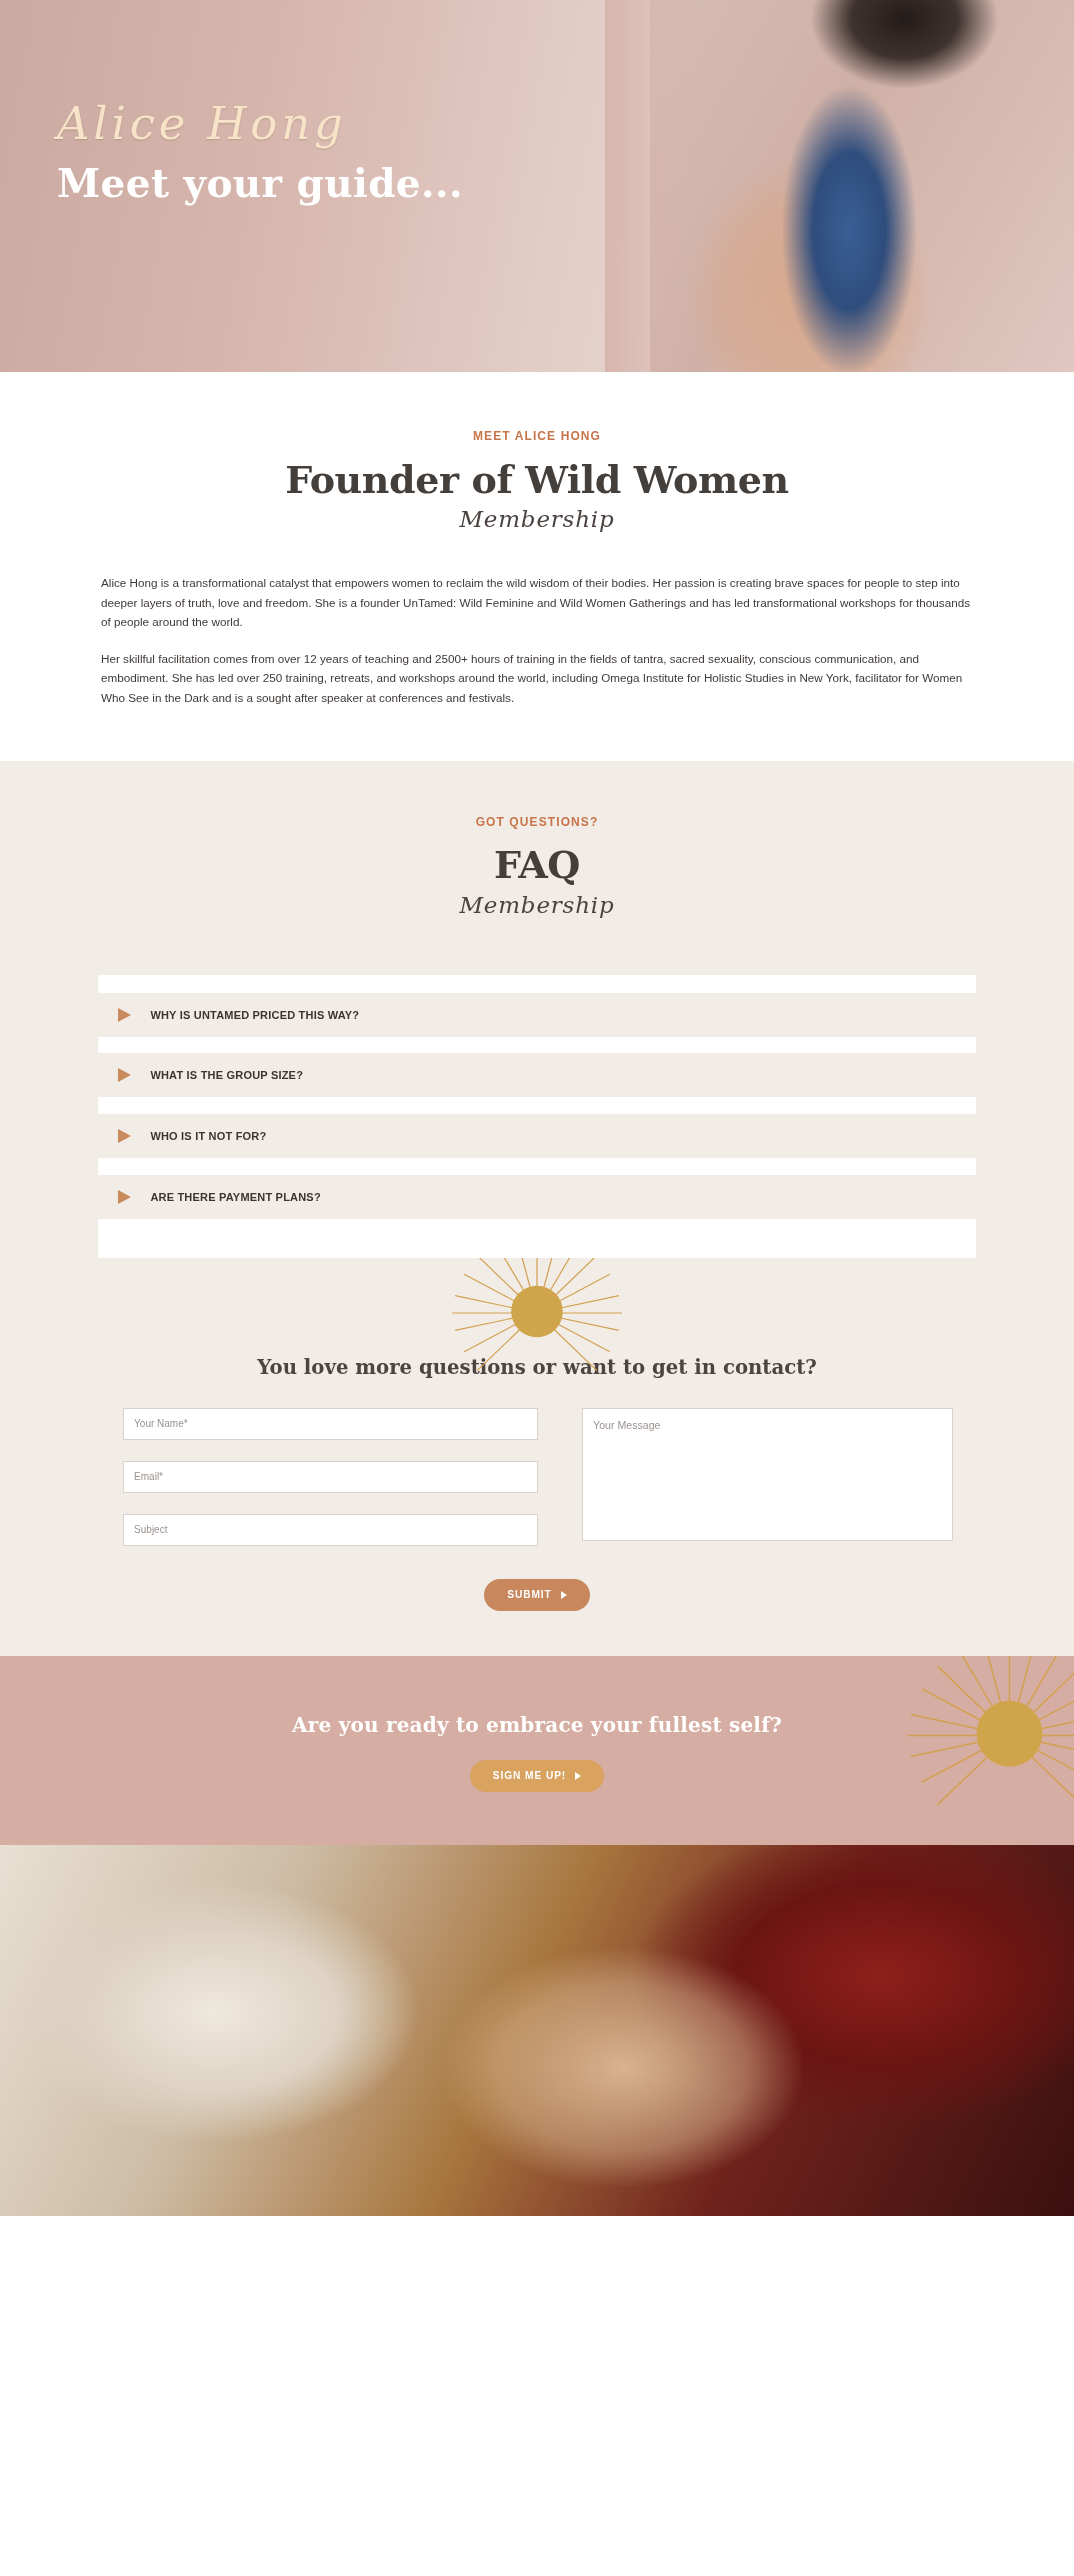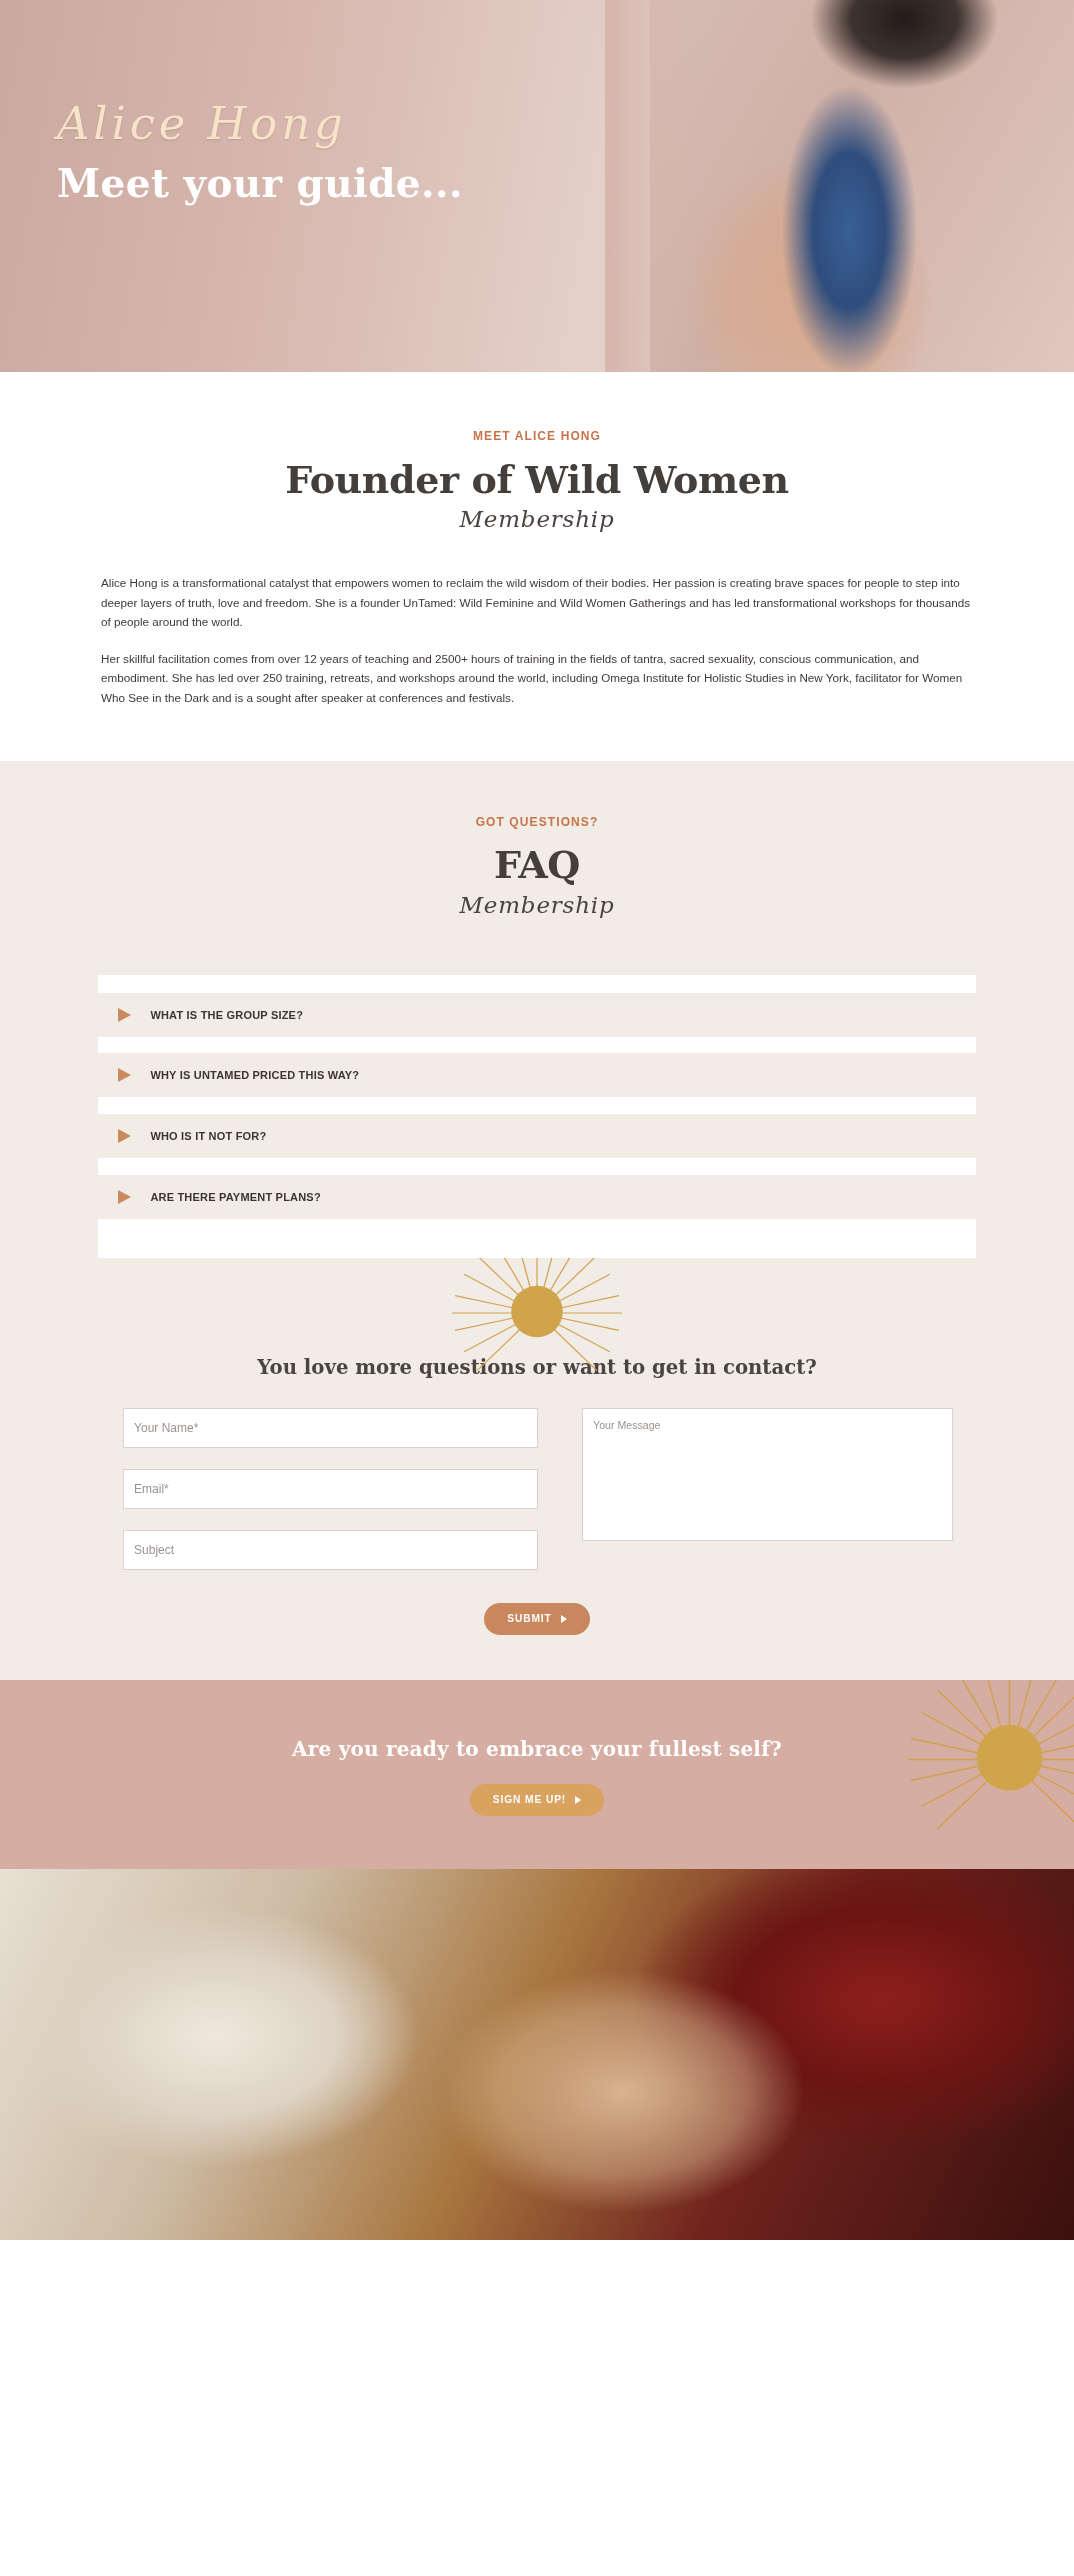--- a/index.html
+++ b/index.html
@@ -162,25 +162,25 @@
   .form-wrap {
     width: 829px;
     margin: 29px auto 0;
     display: flex;
     gap: 44px;
   }
   .form-left { width: 415px; }
   .form-right { width: 371px; }
   .finput {
     width: 415px;
-    height: 40px;
+    height: 32px;
     border: 0.8px solid #d9d2cc;
     background: #ffffff;
     padding: 0 10.6px;
-    font-size: 12px;
+    font-size: 10px;
     color: #6a6360;
     font-family: "Liberation Sans", sans-serif;
     display: block;
     margin-bottom: 21px;
   }
   .finput:last-child { margin-bottom: 0; }
   .ftext {
     width: 371px;
     height: 133px;
     border: 0.8px solid #d9d2cc;
@@ -277,25 +277,25 @@
 
 <section class="faq">
   <div class="eyebrow">GOT QUESTIONS?</div>
   <h2 class="section-title">FAQ</h2>
   <div class="section-sub">Membership</div>
 
   <div class="faq-list">
     <div class="faq-list-inner">
       <div class="faq-item">
         <span class="faq-arrow"></span>
-        <span class="faq-q">WHAT IS THE GROUP SIZE?</span>
+        <span class="faq-q">WHY IS UNTAMED PRICED THIS WAY?</span>
       </div>
       <div class="faq-item">
         <span class="faq-arrow"></span>
-        <span class="faq-q">WHY IS UNTAMED PRICED THIS WAY?</span>
+        <span class="faq-q">WHAT IS THE GROUP SIZE?</span>
       </div>
       <div class="faq-item">
         <span class="faq-arrow"></span>
         <span class="faq-q">WHO IS IT NOT FOR?</span>
       </div>
       <div class="faq-item">
         <span class="faq-arrow"></span>
         <span class="faq-q">ARE THERE PAYMENT PLANS?</span>
       </div>
     </div>

